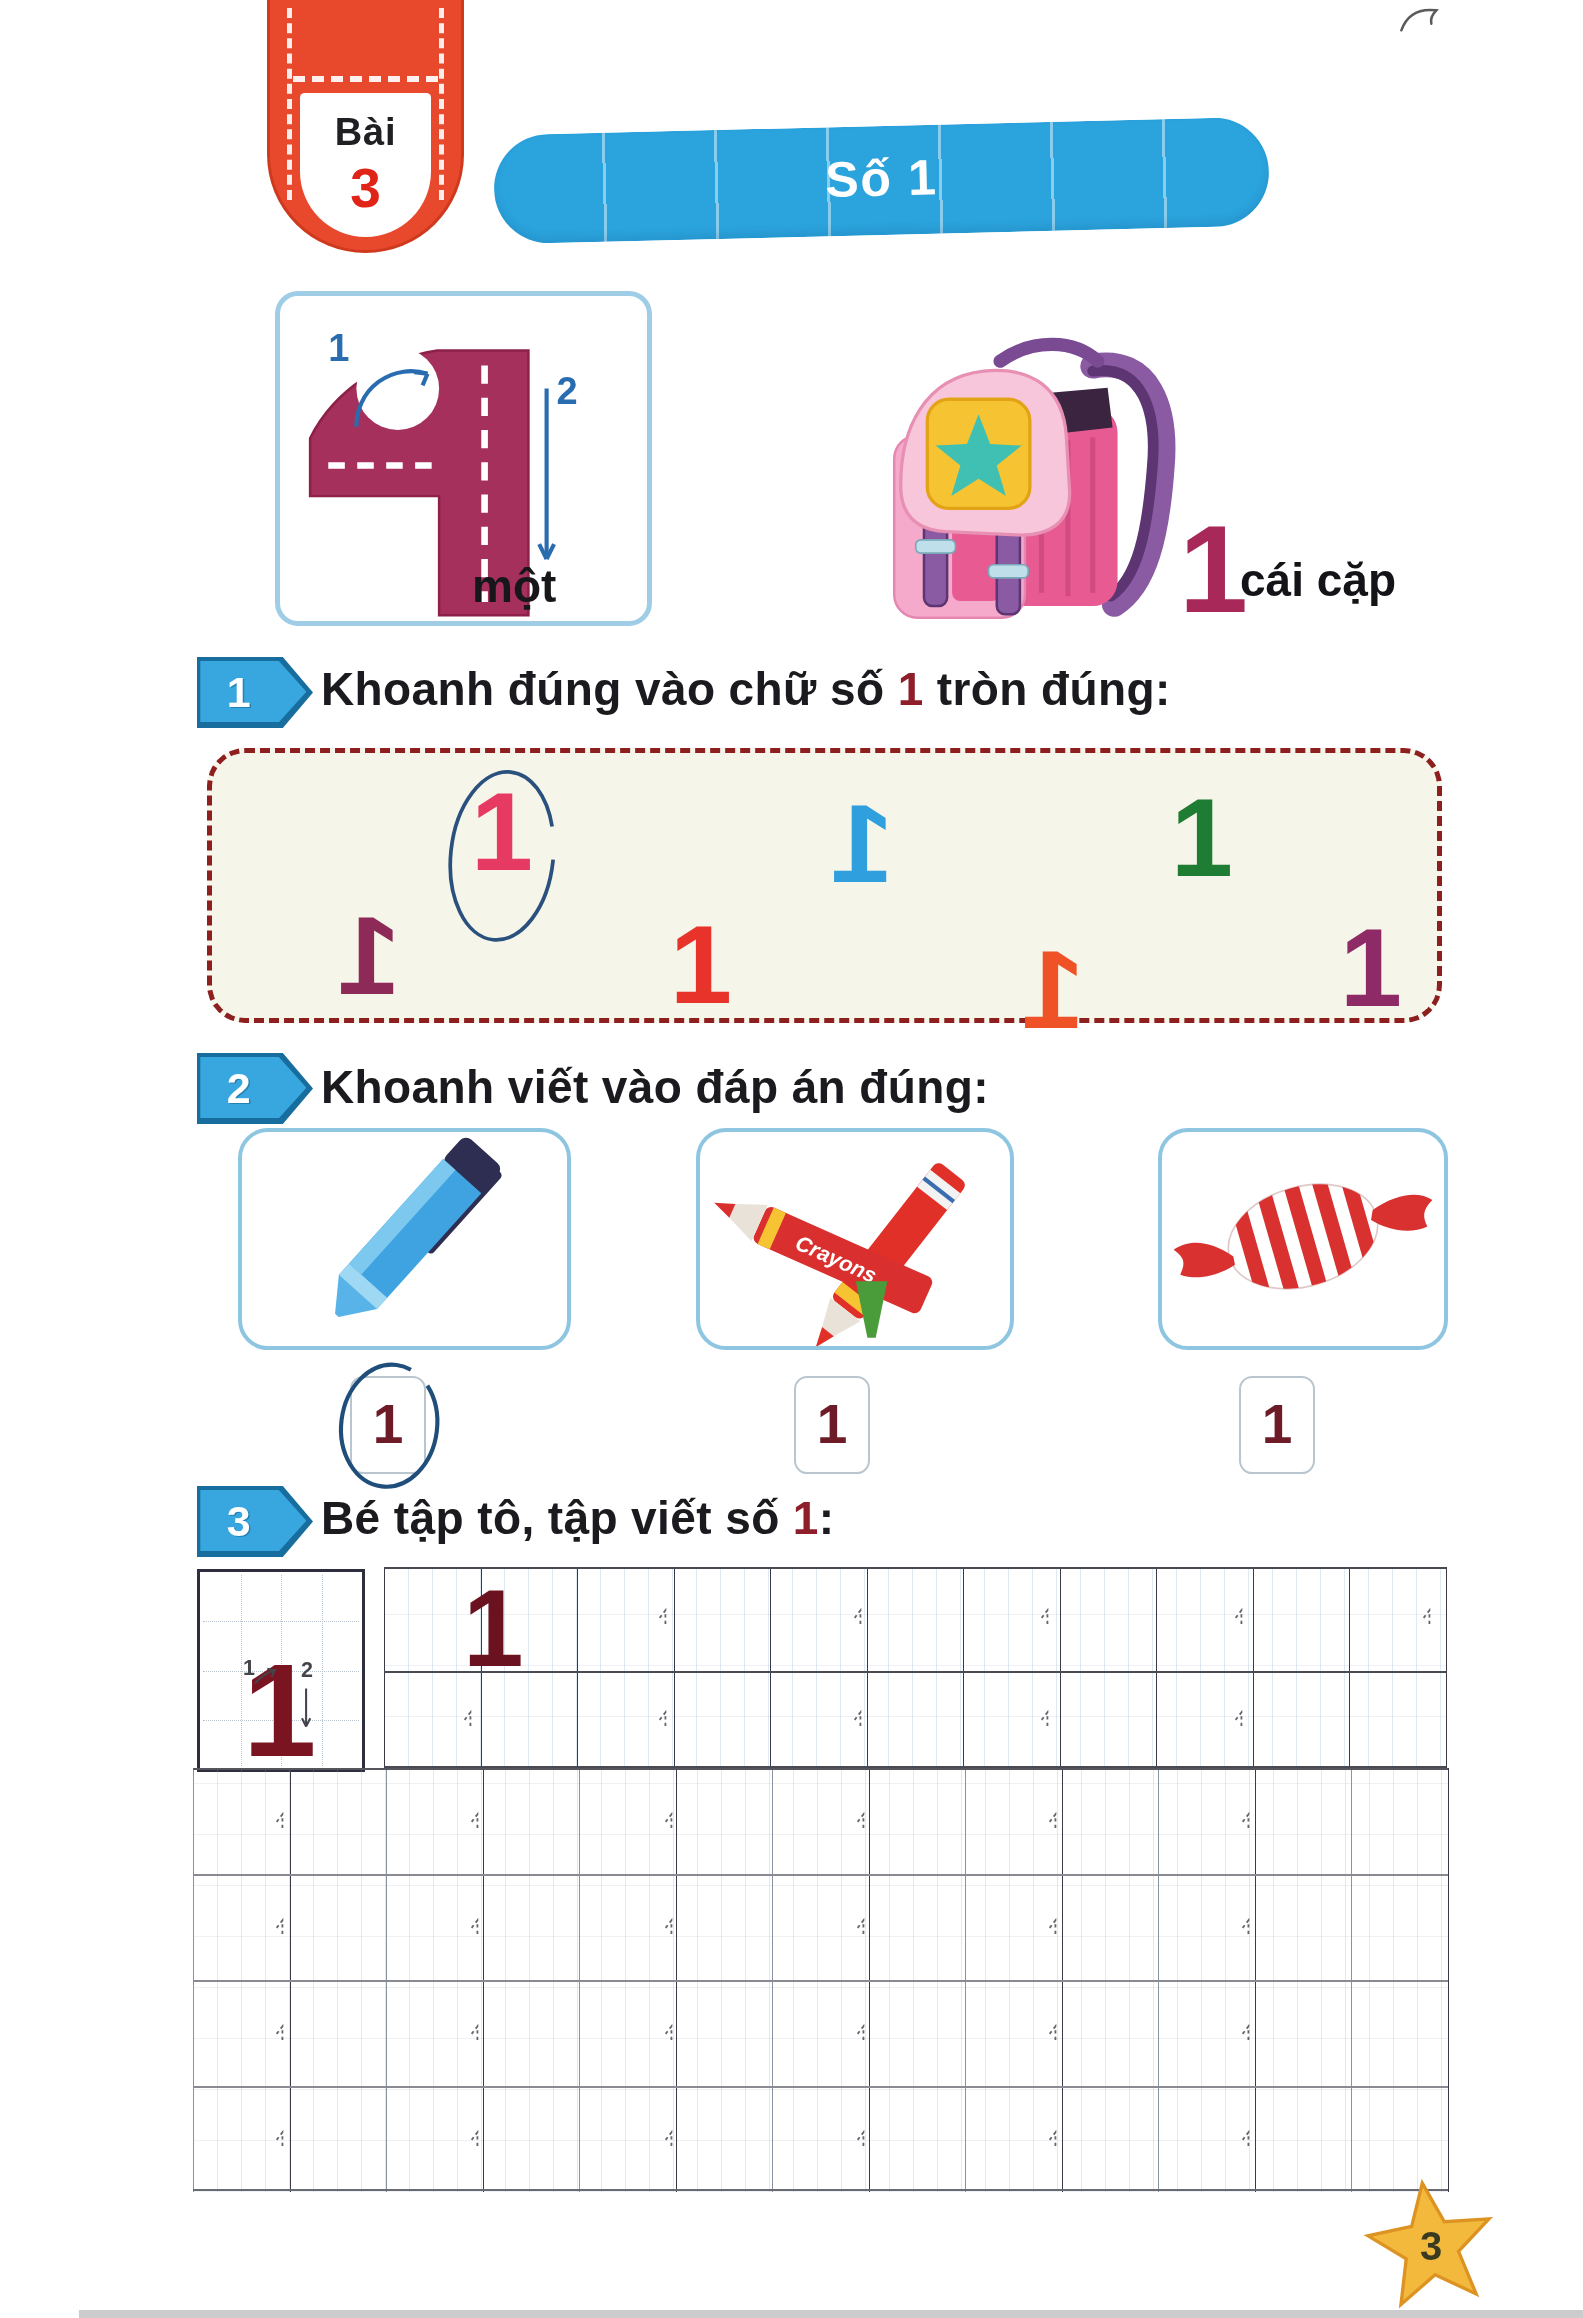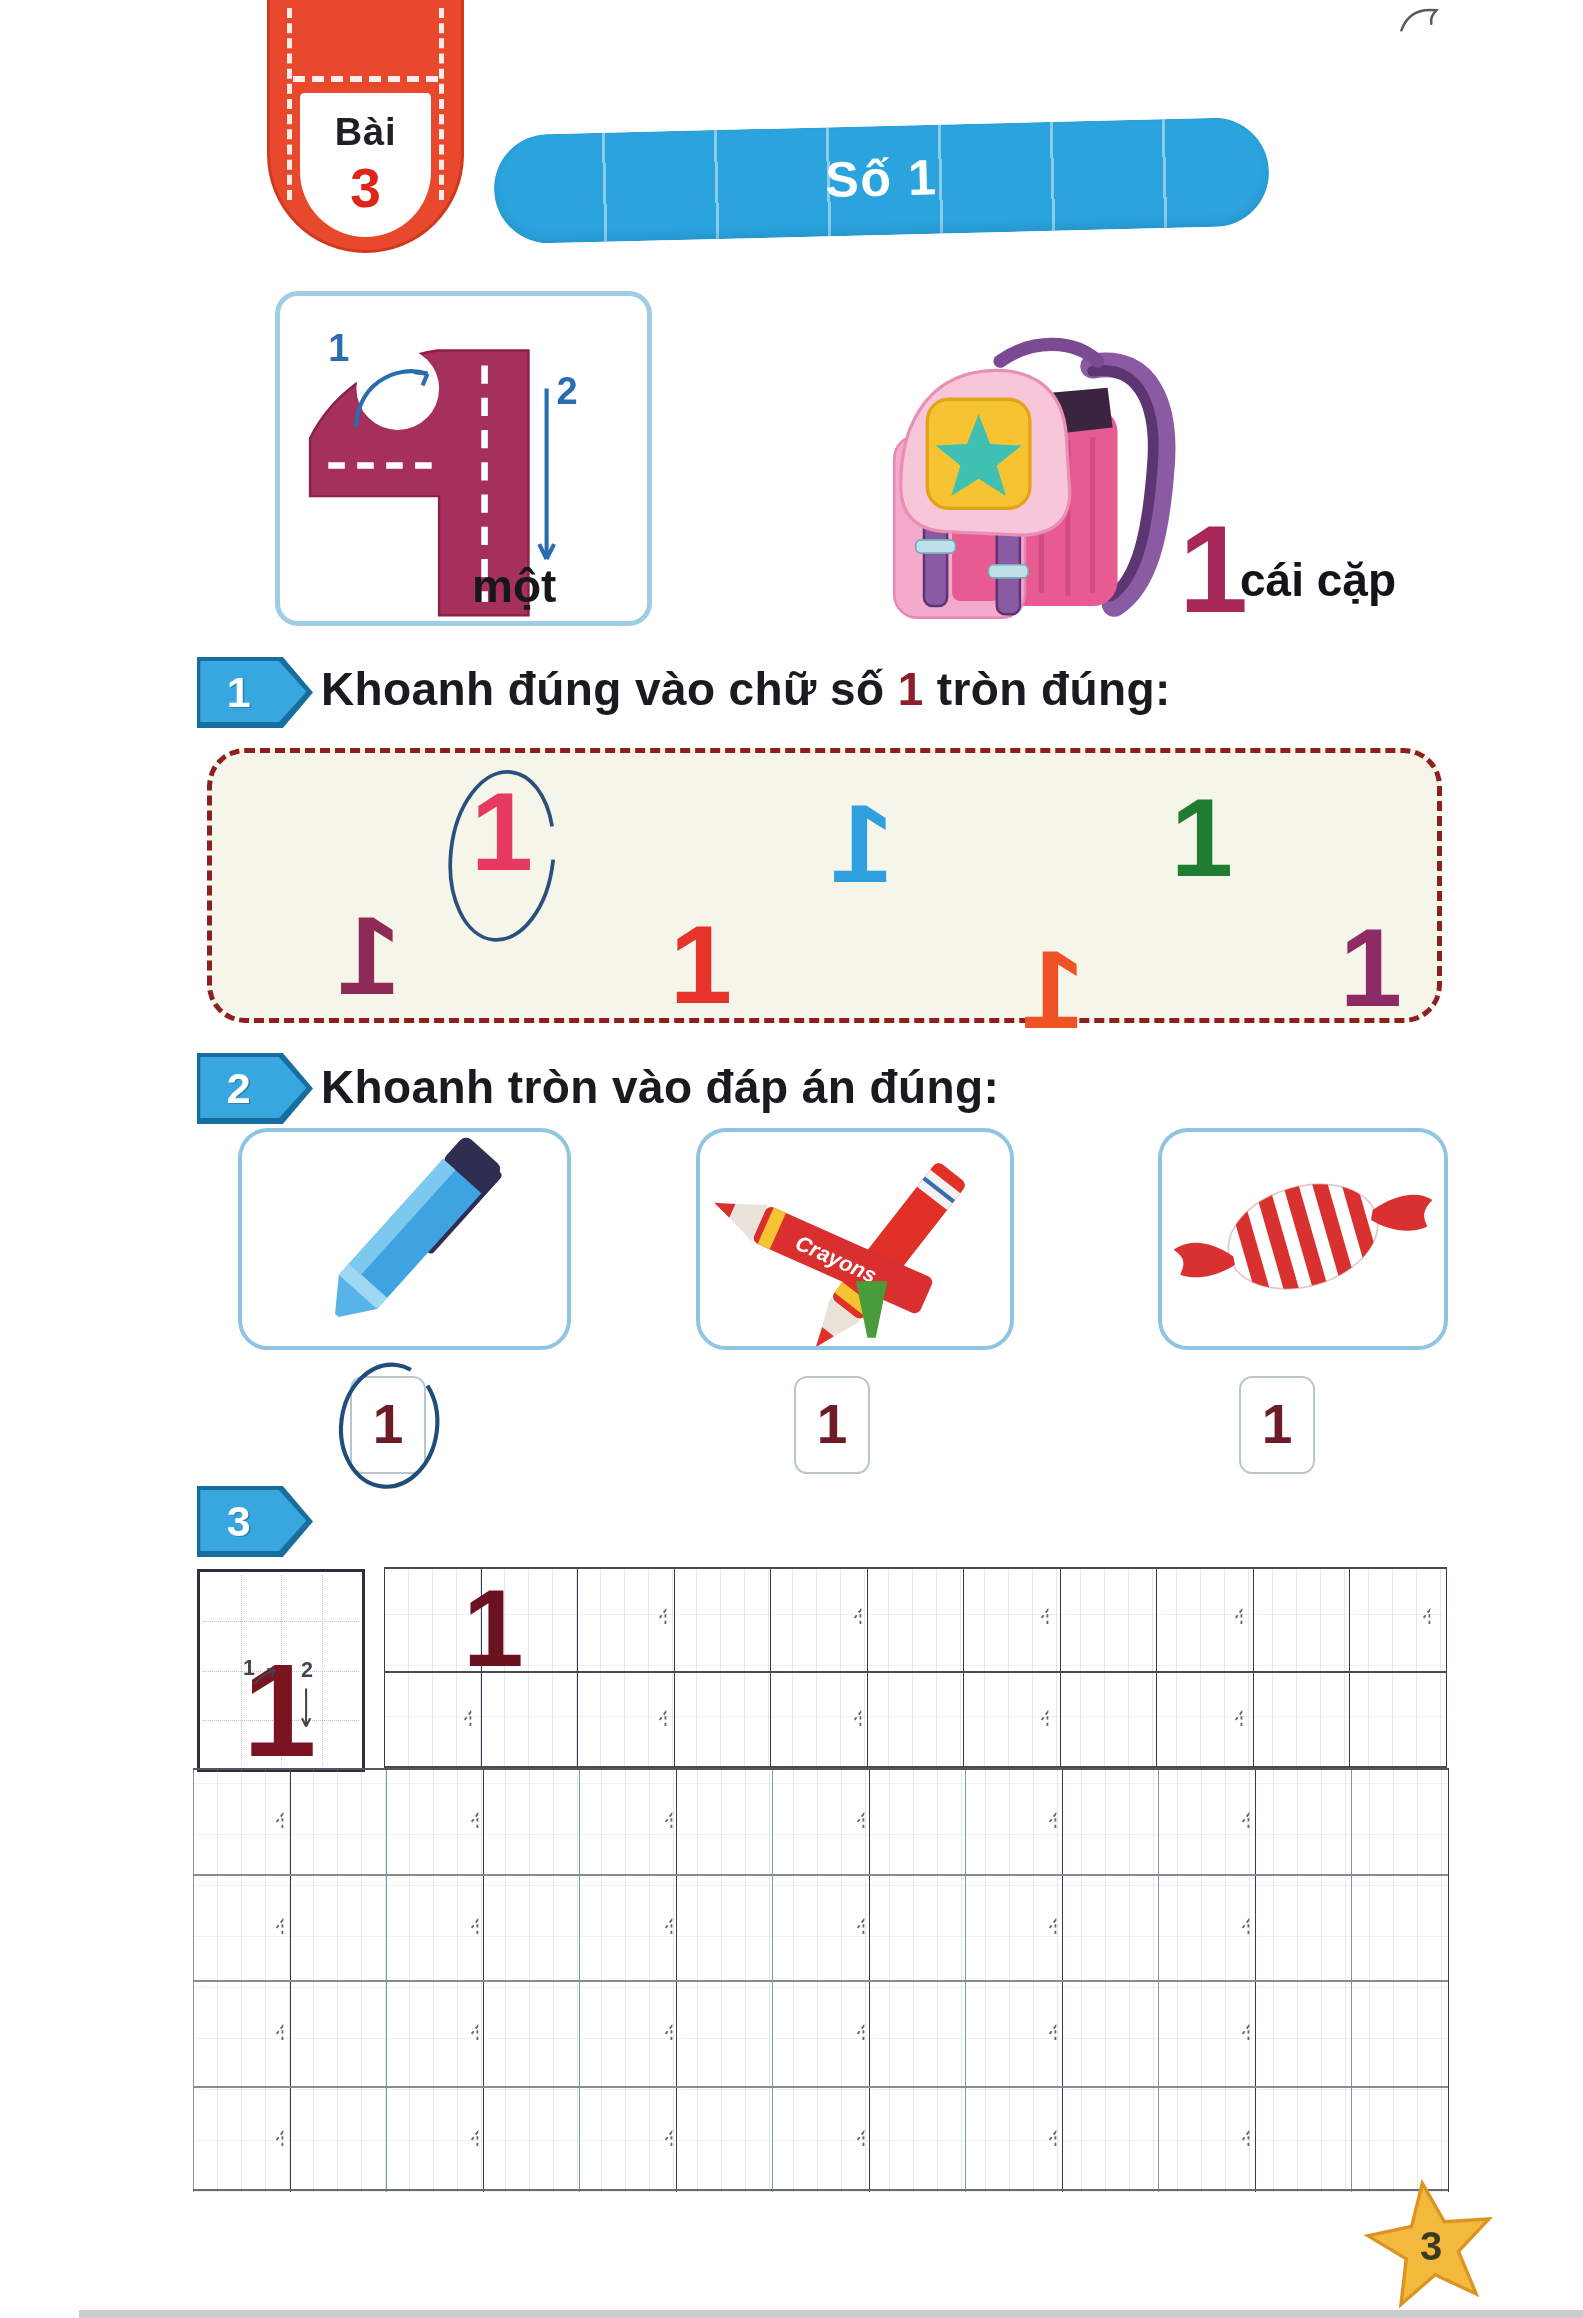--- a/index.html
+++ b/index.html
@@ -159,21 +159,21 @@
       <span class="e1-digit" style="left: 489px; top: 156px; color: rgb(232, 51, 43); transform: translateX(-50%);">1</span>
       <span class="e1-digit" style="left: 841px; top: 181px; color: rgb(240, 82, 40); transform: translateX(-50%) scaleX(-1);">1</span>
       <span class="e1-digit" style="left: 1159px; top: 159px; color: rgb(142, 42, 102); transform: translateX(-50%);">1</span>
     </div>
 
   <div class="abs sec-badge" style="left:197px;top:1053px;">
     <div class="outer"></div>
     <div class="inner"></div>
     <div class="n">2</div>
   </div>
-  <div class="abs sec-title" style="left:321px;top:1060px;"><span>Khoanh tròn vào đáp án đúng:</span></div>
+  <div class="abs sec-title" style="left:321px;top:1060px;"><span>Khoanh viết vào đáp án đúng:</span></div>
 
   <div class="obj-card" style="left:238px;width:333px;">
     <svg width="325" height="214" viewBox="0 0 392 258">
       <g transform="rotate(42 196 129)">
         <rect x="166" y="-14" width="62" height="44" rx="10" fill="#2e2e52"></rect>
         <rect x="222" y="-8" width="11" height="130" rx="5" fill="#2e2e52"></rect>
         <rect x="166" y="26" width="62" height="170" fill="#3fa3e2"></rect>
         <rect x="166" y="26" width="20" height="170" fill="#7cc8ee"></rect>
         <polygon points="166,196 228,196 228,214 200,252 194,252 166,214" fill="#58b4e8"></polygon>
         <polygon points="166,196 228,196 228,214 166,214" fill="#9fd8f2"></polygon>
@@ -233,20 +233,21 @@
   </div>
   <div class="ans-box" style="left:1239px;">
     <div class="d">1</div>
   </div>
 
   <div class="abs sec-badge" style="left:197px;top:1486px;">
     <div class="outer"></div>
     <div class="inner"></div>
     <div class="n">3</div>
   </div>
+  <div class="abs sec-title" style="left:321px;top:1491px;"><span>Bé tập tô, tập viết số </span><span class="hl">1</span><span>:</span></div>
 
   <div class="abs" id="practice-model">
     <div class="dotline-v" style="left:25%;"></div>
     <div class="dotline-v" style="left:50%;"></div>
     <div class="dotline-v" style="left:75%;"></div>
     <div class="dotline-h" style="top:25%;"></div>
     <div class="dotline-h" style="top:50%;"></div>
     <div class="dotline-h" style="top:75%;"></div>
     <span class="abs" style="left:43px;top:73px;font-size:132px;line-height:1;font-weight:bold;color:#7a1420;">1</span>
     <span class="abs" style="left:43px;top:84px;font-size:21.5px;color:#44444c;font-weight:bold;">1</span>

